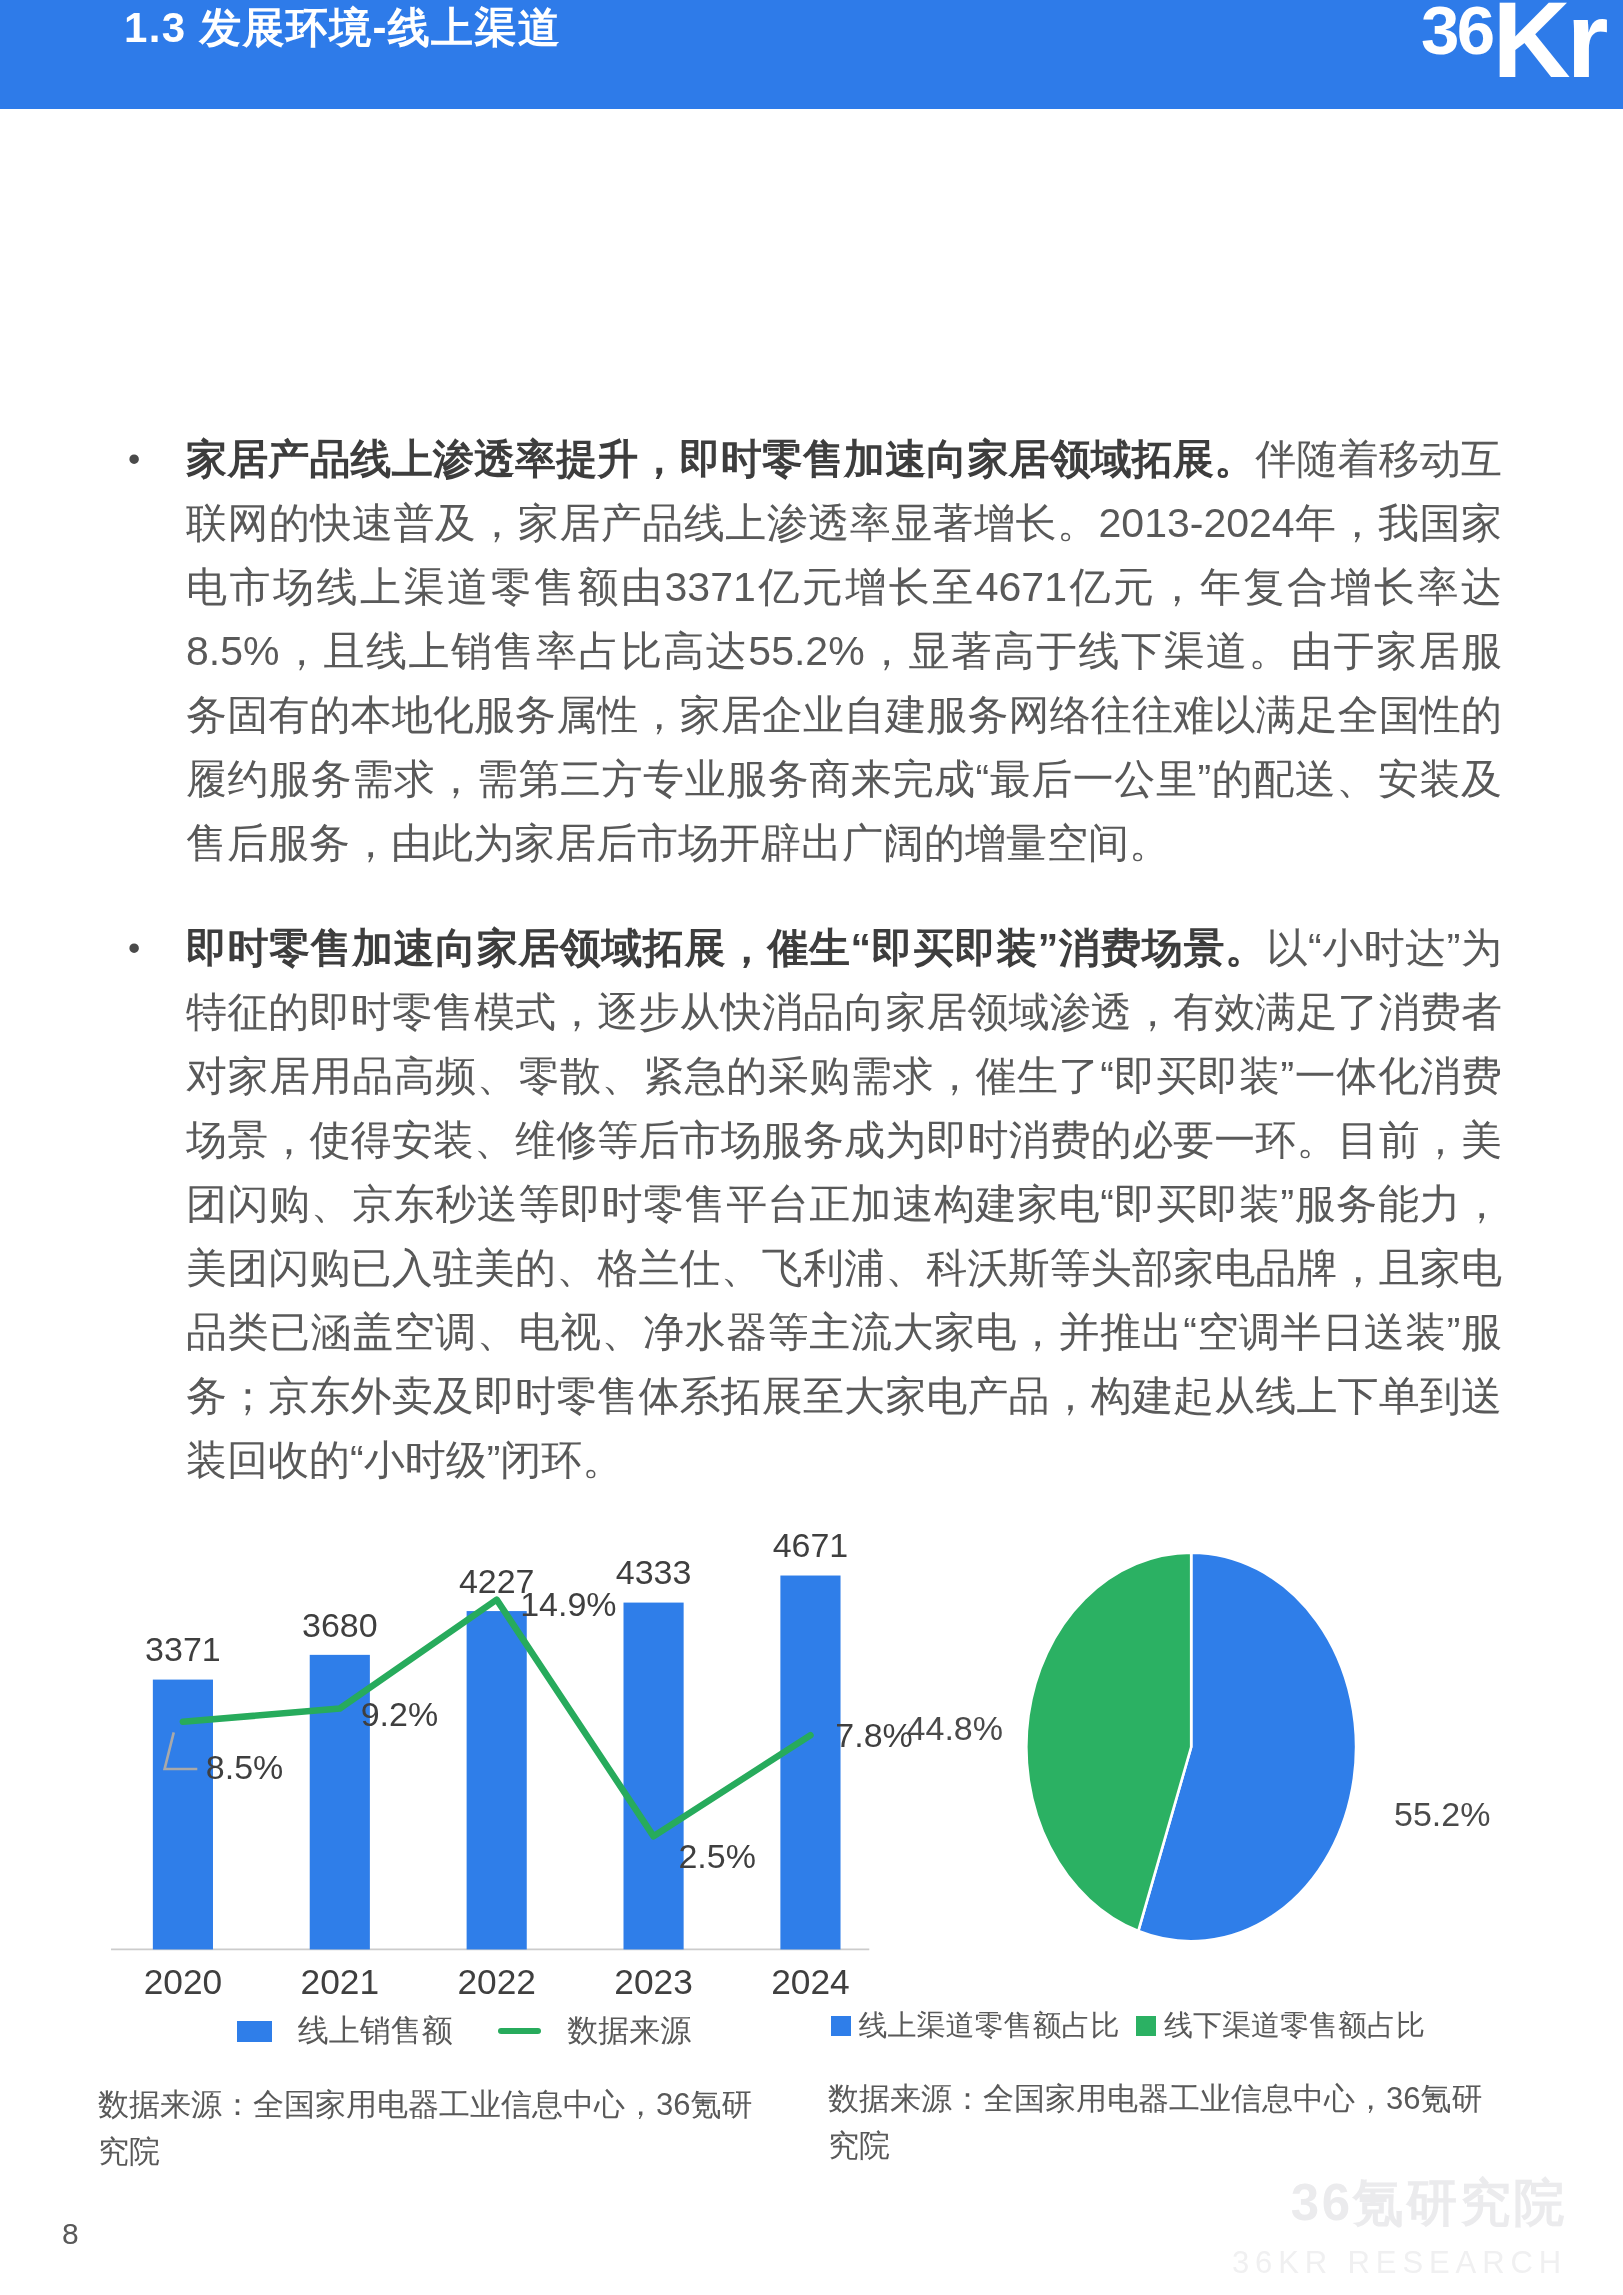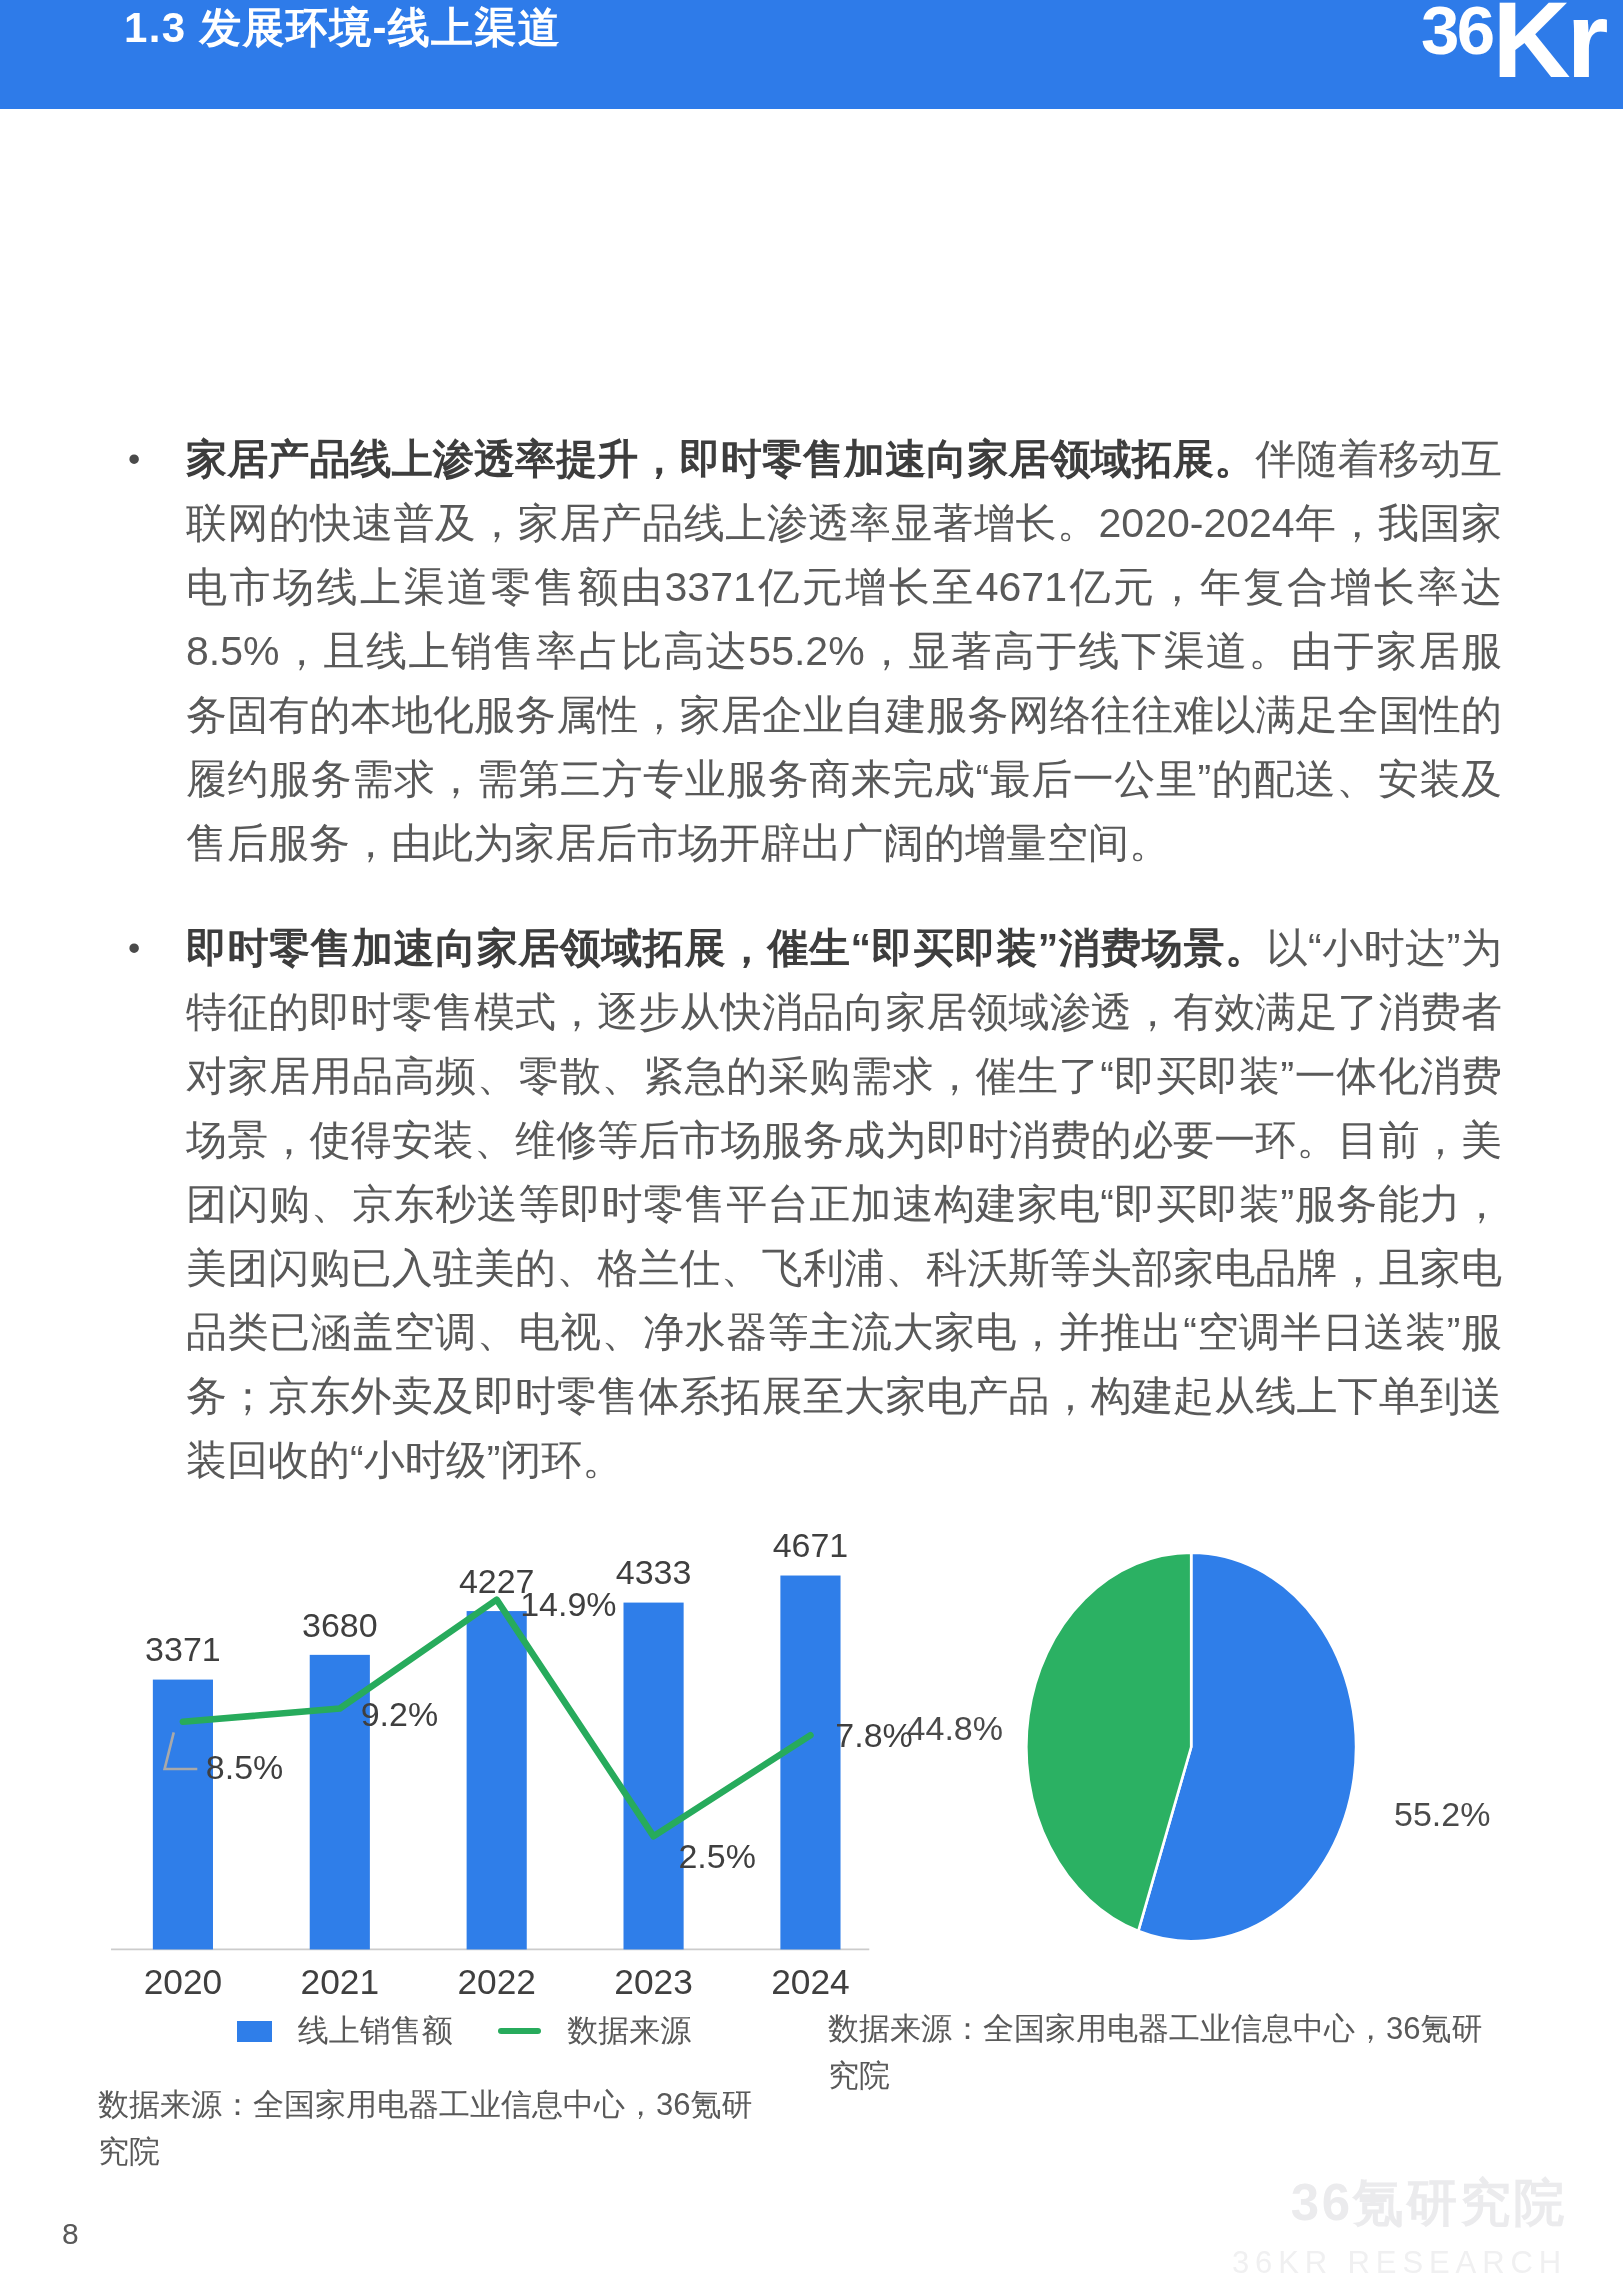--- a/index.html
+++ b/index.html
@@ -61,21 +61,21 @@
     <div class="logo">
       <span class="logo-36">36</span>
         <span class="logo-kr">Kr</span>
     </div>
   </header>
 
 
   <section class="bullets">
     <div class="bullet">
       <span class="bullet-marker">•</span>
-      <p><strong>家居产品线上渗透率提升，即时零售加速向家居领域拓展。</strong><span>伴随着移动互联网的快速普及，家居产品线上渗透率显著增长。2020-2024年，我国家电市场线上渠道零售额由3371亿元增长至4671亿元，年复合增长率达8.5%，且线上销售率占比高达55.2%，显著高于线下渠道。由于家居服务固有的本地化服务属性，家居企业自建服务网络往往难以满足全国性的履约服务需求，需第三方专业服务商来完成“最后一公里”的配送、安装及售后服务，由此为家居后市场开辟出广阔的增量空间。</span></p>
+      <p><strong>家居产品线上渗透率提升，即时零售加速向家居领域拓展。</strong><span>伴随着移动互联网的快速普及，家居产品线上渗透率显著增长。2013-2024年，我国家电市场线上渠道零售额由3371亿元增长至4671亿元，年复合增长率达8.5%，且线上销售率占比高达55.2%，显著高于线下渠道。由于家居服务固有的本地化服务属性，家居企业自建服务网络往往难以满足全国性的履约服务需求，需第三方专业服务商来完成“最后一公里”的配送、安装及售后服务，由此为家居后市场开辟出广阔的增量空间。</span></p>
     </div>
     <div class="bullet">
       <span class="bullet-marker">•</span>
       <p><strong>即时零售加速向家居领域拓展，催生“即买即装”消费场景。</strong><span>以“小时达”为特征的即时零售模式，逐步从快消品向家居领域渗透，有效满足了消费者对家居用品高频、零散、紧急的采购需求，催生了“即买即装”一体化消费场景，使得安装、维修等后市场服务成为即时消费的必要一环。目前，美团闪购、京东秒送等即时零售平台正加速构建家电“即买即装”服务能力，美团闪购已入驻美的、格兰仕、飞利浦、科沃斯等头部家电品牌，且家电品类已涵盖空调、电视、净水器等主流大家电，并推出“空调半日送装”服务；京东外卖及即时零售体系拓展至大家电产品，构建起从线上下单到送装回收的“小时级”闭环。</span></p>
     </div>
   </section>
 
   <section class="chart-left">
     <svg width="824" height="487" viewBox="0 0 1260 745">
         <line x1="90" y1="660" x2="1250" y2="660" stroke="#CCCCCC" stroke-width="2.5"></line>
@@ -113,20 +113,30 @@
     </div>
   </section>
 
   <section class="chart-right">
     <svg width="720" height="458" viewBox="0 0 1100 700">
         <path d="M 480 53 A 252 297 0 1 1 399.1222103285832 631.288196583439 L 480 350 Z" fill="#2F7EE9" stroke="#ffffff" stroke-width="4" stroke-linejoin="round"></path>
         <text x="790" y="470" font-size="52" text-anchor="start" fill="#4A4A4A" font-family="&quot;Liberation Sans&quot;,&quot;DejaVu Sans&quot;,sans-serif">55.2%</text>
         <path d="M 399.1222103285832 631.288196583439 A 252 297 0 0 1 479.99999999999994 53 L 480 350 Z" fill="#2BB163" stroke="#ffffff" stroke-width="4" stroke-linejoin="round"></path>
         <text x="45" y="340" font-size="52" text-anchor="start" fill="#4A4A4A" font-family="&quot;Liberation Sans&quot;,&quot;DejaVu Sans&quot;,sans-serif">44.8%</text>
       </svg>
+    <div class="legend-right">
+      <span class="legend-item">
+        <span class="swatch-sq" style="background: rgb(47, 126, 233);"></span>
+        <span>线上渠道零售额占比</span>
+      </span>
+      <span class="legend-item">
+        <span class="swatch-sq" style="background: rgb(43, 177, 99);"></span>
+        <span>线下渠道零售额占比</span>
+      </span>
+    </div>
     <div class="caption caption-right">
       <div>数据来源：全国家用电器工业信息中心，36氪研究院</div>
     </div>
   </section>
 
   <div class="page-number">8</div>
   <div class="watermark">
     <div class="wm-cn">36氪研究院</div>
     <div class="wm-en">36KR RESEARCH</div>
   </div>

